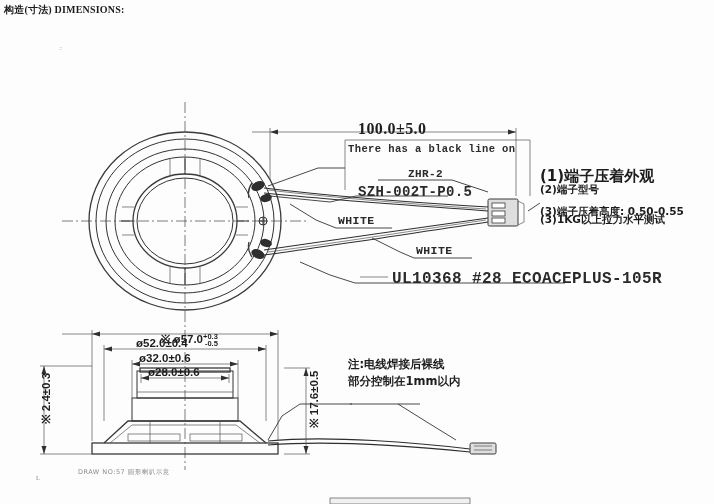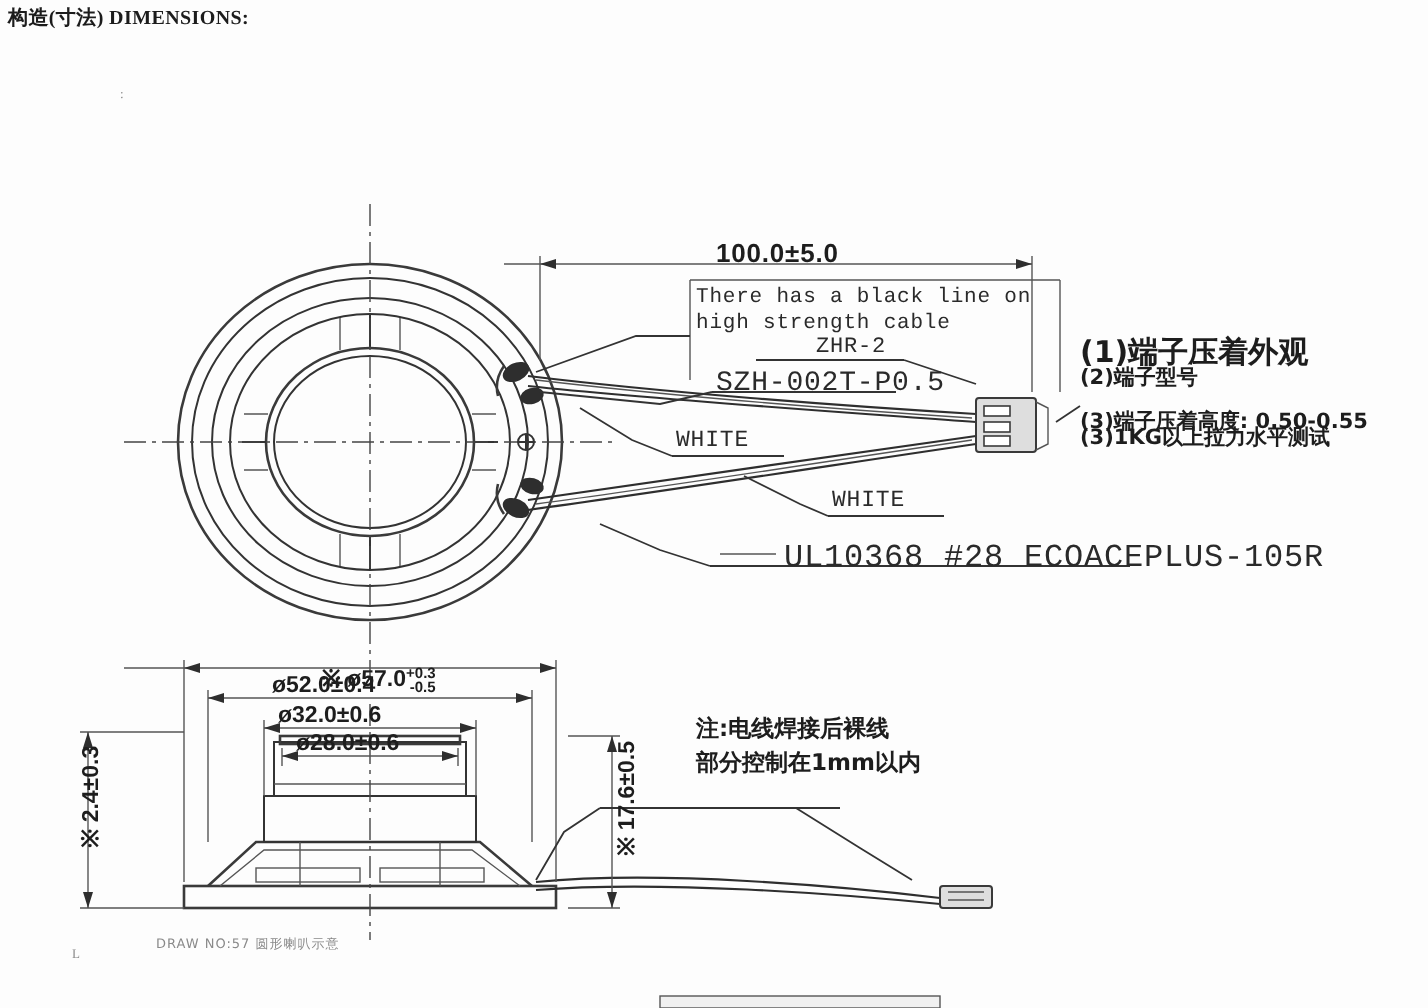--- a/index.html
+++ b/index.html
@@ -4,21 +4,21 @@
 <style>
   html,body{margin:0;padding:0;}
   body{
     width:714px;height:504px;position:relative;overflow:hidden;
     background:#fdfdfd;
     font-family:"Liberation Serif", serif;
     color:#2a2a2a;
   }
   #sheet{position:absolute;inset:0;}
   .txt{position:absolute;white-space:pre;line-height:1.15;}
-  .mono{font-family:"Liberation Mono", monospace;font-weight:normal;letter-spacing:.4px;}
+  .mono{font-family:"Liberation Mono", monospace;font-weight:bold;letter-spacing:.4px;}
   .cjk{font-family:"DejaVu Sans", sans-serif;}
   .hdr{font-size:10px;font-weight:bold;letter-spacing:.2px;color:#1c1c1c;}
   .dim{font-family:"Liberation Sans", sans-serif;font-weight:bold;font-size:11.5px;color:#1d1d1d;}
   .note{font-size:11px;font-weight:bold;color:#1d1d1d;}
   .tiny{font-size:6.5px;color:#8a8a8a;letter-spacing:.5px;}
   .vert{transform-origin:0 0;}
   svg{position:absolute;left:0;top:0;}
   .ln{fill:none;stroke:#333;stroke-width:1;}
   .ln2{fill:none;stroke:#3a3a3a;stroke-width:1.3;}
   .thin{fill:none;stroke:#555;stroke-width:.7;}
@@ -189,24 +189,23 @@
 
       <path class="lead" d="M390 404 L350 404 M390 404 L420 404"></path>
       <path class="lead" d="M352 404 L300 404"></path>
       <path class="lead" d="M300 404 L282 416 L268 440"></path>
       <path class="lead" d="M456 440 L430 424 L398 404"></path>
     </g>
 
     <rect class="thin" x="330" y="498" width="140" height="6" style="fill:#f0f0f0"></rect>
   </svg>
 
-  <div class="txt mono dim" style="left:358px;top:120px;font-size:13px;">100.0±5.0</div>
+  <div class="txt mono dim" style="left:358px;top:120px;font-size:16px;font-family:Liberation Serif, serif;">100.0±5.0</div>
 
   <div class="txt mono" style="left:348px;top:143px;font-size:10.5px;">There has a black line on</div>
-  <div class="txt mono" style="left:348px;top:156px;font-size:10.5px;">high strength cable</div>
 
   <div class="txt mono" style="left:408px;top:168px;font-size:11px;">ZHR-2</div>
   <div class="txt mono" style="left:358px;top:184px;font-size:14px;">SZH-002T-P0.5</div>
 
   <div class="txt mono" style="left:338px;top:214px;font-size:11.5px;">WHITE</div>
   <div class="txt mono" style="left:416px;top:244px;font-size:11.5px;">WHITE</div>
 
   <div class="txt mono" style="left:392px;top:270px;font-size:16px;">UL10368 #28 ECOACEPLUS-105R</div>
 
   <div class="txt cjk note" style="left:540px;top:168px;font-size:15px;">(1)端子压着外观</div>

